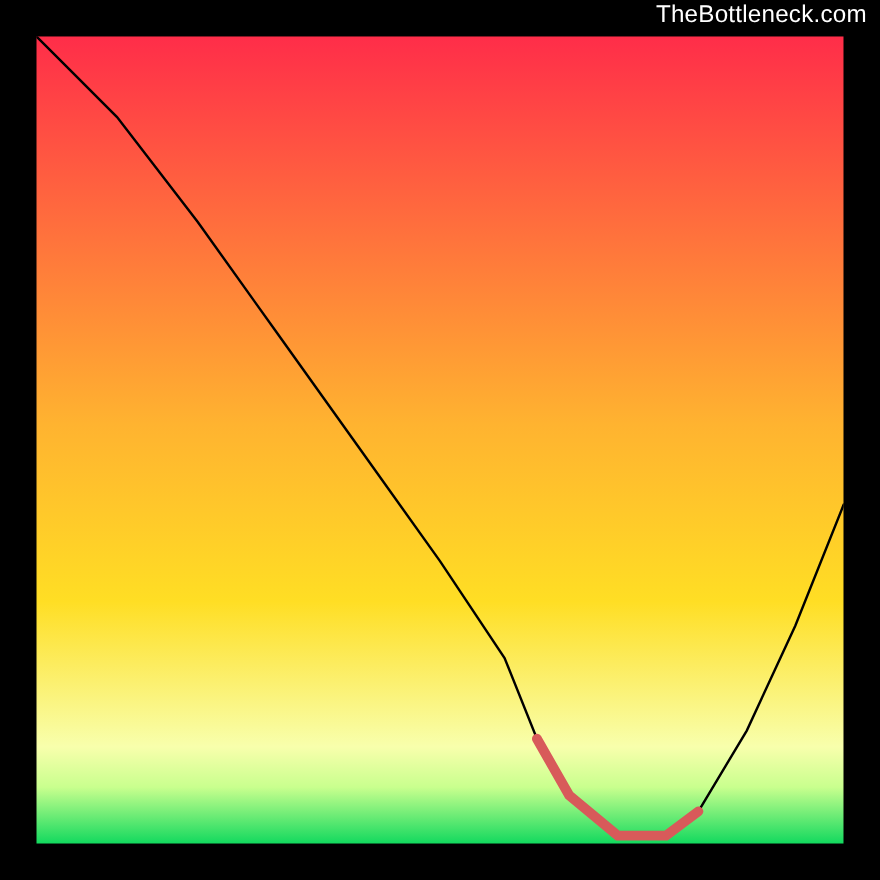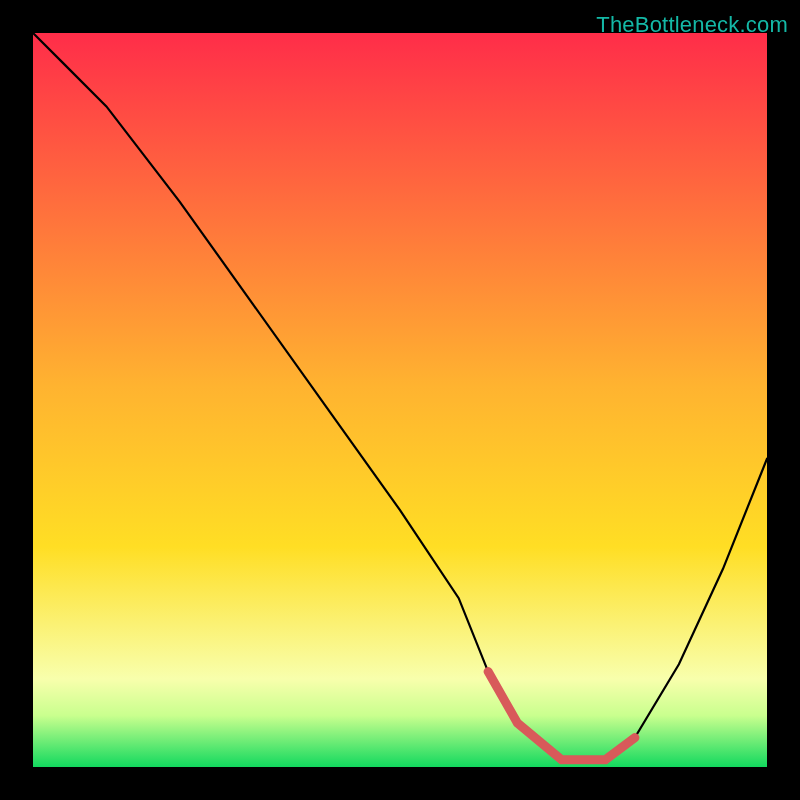--- a/index.html
+++ b/index.html
@@ -6,23 +6,23 @@
     margin: 0;
     padding: 0;
     width: 800px;
     height: 800px;
     background: #000000;
     font-family: Arial, Helvetica, sans-serif;
     position: relative;
   }
   .watermark {
     position: absolute;
-    top: 12px;
+    top: 0;
     right: 12px;
-    color: #14b8a6;
+    color: #ffffff;
     font-size: 22px;
     letter-spacing: 0.2px;
     z-index: 10;
   }
   .plot-area {
     position: absolute;
     left: 33px;
     top: 33px;
     width: 734px;
     height: 734px;

